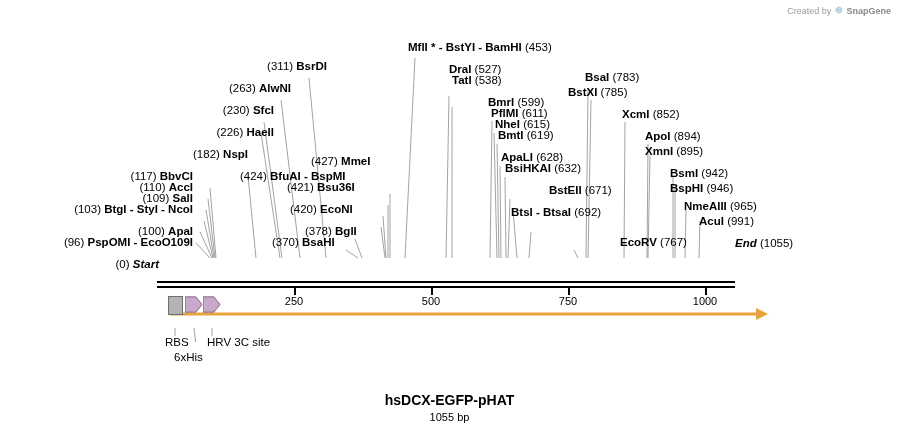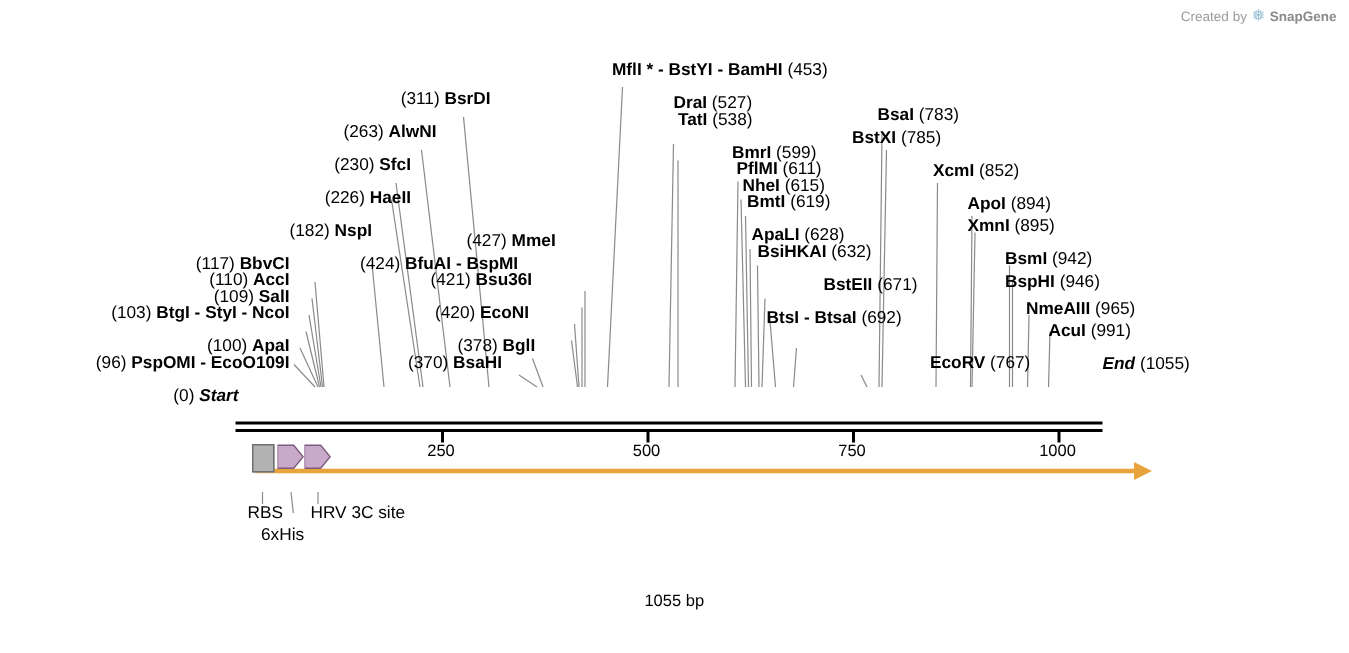--- a/index.html
+++ b/index.html
@@ -341,14 +341,15 @@
     <line x1="15" y1="0" x2="15" y2="8" stroke="#8a8a8a" stroke-width="0.8"></line>
     <line x1="34" y1="0" x2="36" y2="18" stroke="#8a8a8a" stroke-width="0.8"></line>
     <line x1="52" y1="0" x2="52" y2="8" stroke="#8a8a8a" stroke-width="0.8"></line>
   </svg>
   <div class="feat-lbl" style="left:165px; top:8px;">RBS</div>
   <div class="feat-lbl" style="left:207px; top:8px;">HRV 3C site</div>
   <div class="feat-lbl" style="left:174px; top:23px;">6xHis</div>
 </div>
 
 <div class="title-block">
+  <div class="title">hsDCX-EGFP-pHAT</div>
   <div class="subtitle">1055 bp</div>
 </div>
 
 </body></html>

